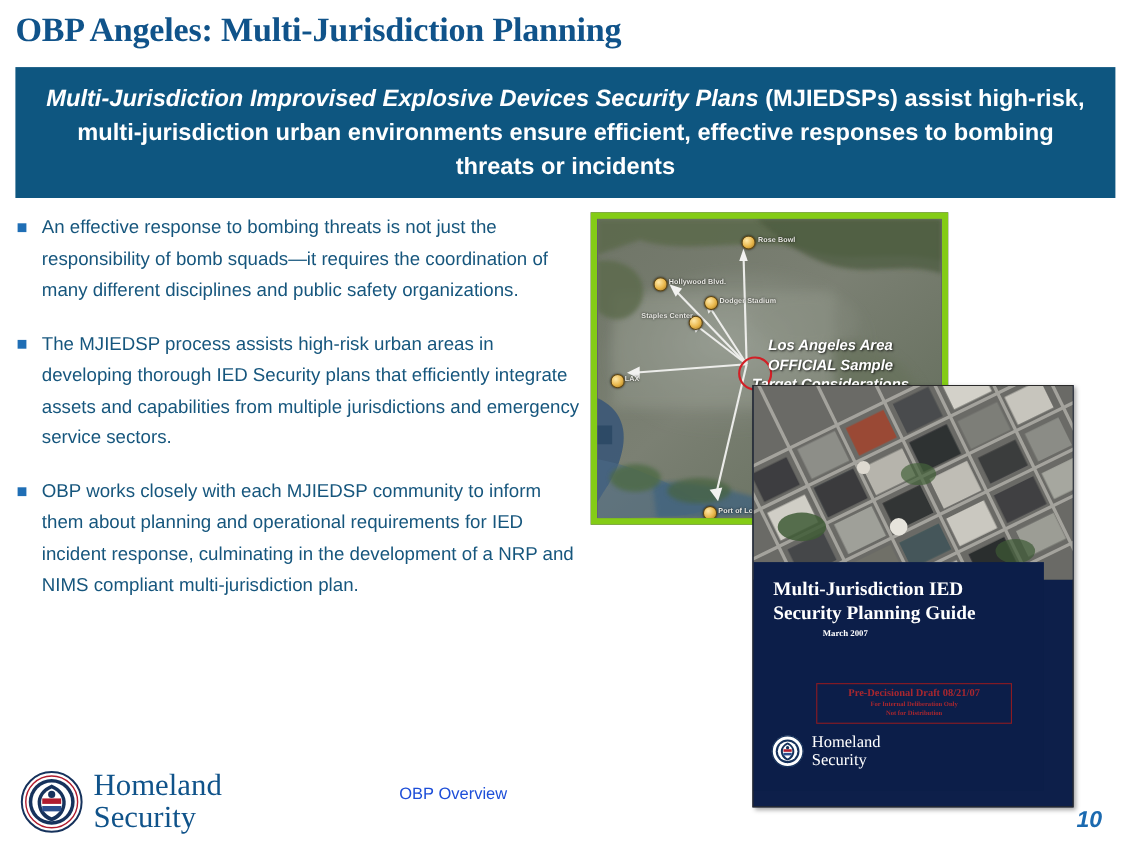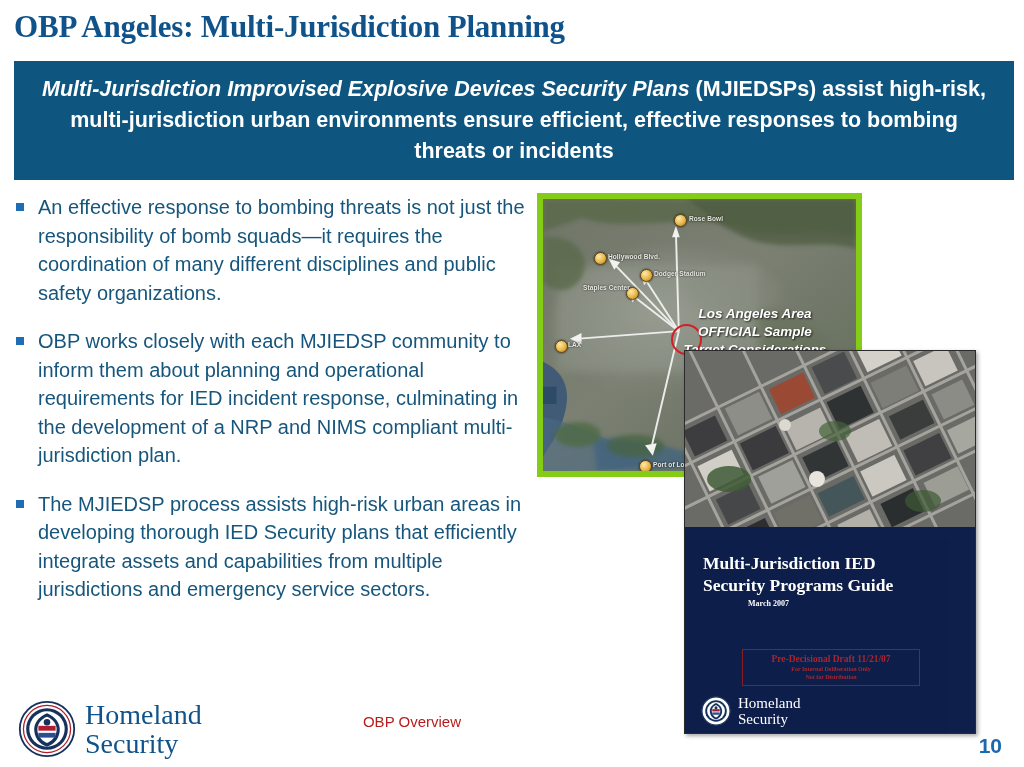--- a/index.html
+++ b/index.html
@@ -71,21 +71,21 @@
   .bullet-marker {
     width: 8px;
     height: 8px;
     background: #1f6eb5;
     margin-top: 10px;
     margin-right: 14px;
     flex: 0 0 8px;
   }
   .bullet-text {
     color: #16567d;
-    font-size: 20px;
+    font-size: 17px;
     line-height: 28.5px;
     flex: 1;
   }
 
   
   #map-panel {
     position: absolute;
     left: 537px;
     top: 193px;
     width: 325px;
@@ -159,21 +159,21 @@
     position: absolute;
     left: 0; top: 0;
     width: 292px;
     height: 176px;
     overflow: hidden;
     background: #5c5f5a;
   }
   #guide-cover {
     position: absolute;
     left: 0;
-    top: 188px;
+    top: 160px;
     width: 264px;
     height: 208px;
     background: #0c1e49;
   }
   #guide-title {
     position: absolute;
     left: 18px;
     top: 13px;
     width: 250px;
     color: #ffffff;
@@ -245,56 +245,57 @@
     font-family: "Liberation Serif", serif;
     font-size: 28px;
     line-height: 29px;
   }
   #footer-center {
     position: absolute;
     left: 0;
     top: 712px;
     width: 824px;
     text-align: center;
-    color: #b91c1c;
+    color: #1d4ed8;
     font-size: 15px;
     line-height: 20px;
   }
   #page-number {
     position: absolute;
     right: 22px;
     top: 734px;
     color: #1b6ab0;
     font-size: 21px;
     font-weight: bold;
+    font-style: italic;
   }
 </style>
 </head>
 <body>
 
 <div id="slide-title">OBP Angeles: Multi-Jurisdiction Planning</div>
 
 <div id="banner">
   <div id="banner-text">
     <span class="em">Multi-Jurisdiction Improvised Explosive Devices Security Plans</span><span> (MJIEDSPs) assist high-risk, multi-jurisdiction urban environments ensure efficient, effective responses to bombing threats or incidents</span>
   </div>
 </div>
 
 <div id="bullets">
   <div class="bullet-row">
     <div class="bullet-marker"></div>
     <div class="bullet-text">An effective response to bombing threats is not just the responsibility of bomb squads—it requires the coordination of many different disciplines and public safety organizations.</div>
   </div>
   <div class="bullet-row">
     <div class="bullet-marker"></div>
-    <div class="bullet-text">OBP works closely with each MJIEDSP community to inform them about planning and operational requirements for IED incident response, culminating in the development of a NRP and NIMS compliant multi-jurisdiction plan.</div>
+    <div class="bullet-text">The MJIEDSP process assists high-risk urban areas in developing thorough IED Security plans that efficiently integrate assets and capabilities from multiple jurisdictions and emergency service sectors.</div>
   </div>
   <div class="bullet-row">
     <div class="bullet-marker"></div>
-    <div class="bullet-text">The MJIEDSP process assists high-risk urban areas in developing thorough IED Security plans that efficiently integrate assets and capabilities from multiple jurisdictions and emergency service sectors.</div>
+    <div class="bullet-text">OBP works closely with each MJIEDSP community to inform them about planning and operational requirements for IED incident response, culminating in the development of a NRP and NIMS compliant multi-jurisdiction plan.</div>
   </div>
 </div>
 
 <div id="map-panel">
   <svg id="map-canvas" viewBox="0 0 325 284" preserveAspectRatio="none">
     <defs>
       <linearGradient id="terrBase" x1="0" y1="0" x2="1" y2="1">
         <stop offset="0%" stop-color="#6f7567"></stop>
         <stop offset="45%" stop-color="#7b8073"></stop>
         <stop offset="100%" stop-color="#5f6a57"></stop>
@@ -441,26 +442,26 @@
       <ellipse cx="238" cy="150" rx="18" ry="11" fill="#3d5a34" opacity="0.7"></ellipse>
 
       <circle cx="132" cy="128" r="8" fill="#e6e4dc"></circle>
       <circle cx="100" cy="74" r="6" fill="#ddd9d0"></circle>
     </svg>
   </div>
 
   <div id="guide-cover">
     <div id="guide-title">
       <div>Multi-Jurisdiction IED</div>
-      <div>Security Programs Guide</div>
+      <div>Security Planning Guide</div>
     </div>
     <div id="guide-date">March 2007</div>
 
     <div id="guide-draft-box">
-      <div class="l1">Pre-Decisional Draft 11/21/07</div>
+      <div class="l1">Pre-Decisional Draft 08/21/07</div>
       <div class="l2">For Internal Deliberation Only</div>
       <div class="l3">Not for Distribution</div>
     </div>
 
     <div id="guide-dhs">
       <svg width="30" height="30" viewBox="0 0 64 64">
         <circle cx="32" cy="32" r="30" fill="#ffffff" stroke="#c9ccd4" stroke-width="1"></circle>
         <circle cx="32" cy="32" r="30" fill="none" stroke="#16325c" stroke-width="2.5"></circle>
         <circle cx="32" cy="32" r="23" fill="#16325c"></circle>
         <circle cx="32" cy="32" r="19" fill="#ffffff"></circle>

